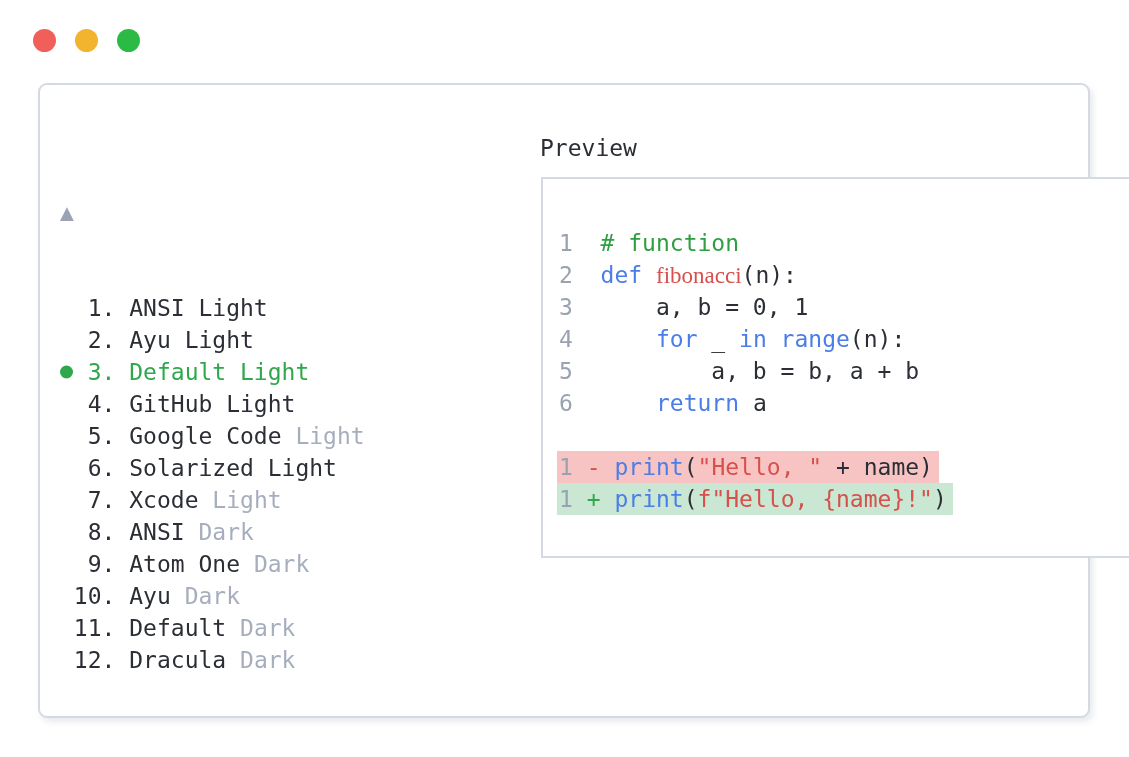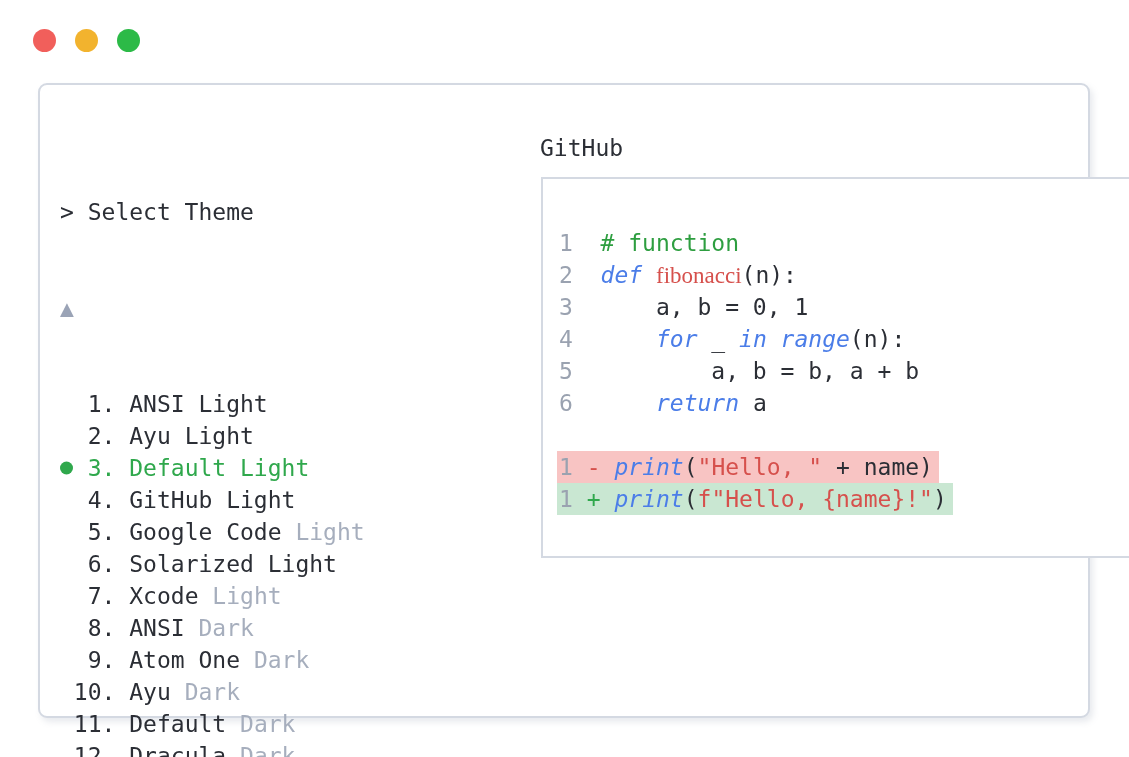--- a/index.html
+++ b/index.html
@@ -47,48 +47,47 @@
   .preview-box{position:absolute;left:501px;top:92px;width:595px;height:381px;
                border:2px solid var(--panel-border);box-sizing:border-box;background:#fff;}
   .code{position:absolute;left:16px;top:48px;font-size:23px;line-height:32px;
         white-space:pre;color:var(--text-dark);}
   .cline{height:32px;}
   .lwrap{display:inline-block;}
   .bg-removed{background:var(--diff-removed-bg);padding:0 6px 0 2px;margin-left:-2px;}
   .bg-added{background:var(--diff-added-bg);padding:0 6px 0 2px;margin-left:-2px;}
   .ln{color:var(--line-number-gray);}
   .tk-com{color:var(--comment-green);}
-  .tk-kw{color:var(--keyword-blue);font-style:italic;}
+  .tk-kw{color:var(--keyword-blue);}
   .tk-fn{color:var(--string-red);font-family:Liberation Serif, serif;}
   .tk-str{color:var(--string-red);}
   .tk-removed-sign{color:var(--string-red);}
   .tk-added-sign{color:var(--accent-green);}
 </style>
 </head>
 <body>
 
 <div class="stage">
 
   <div class="traffic">
     <span class="tl red"></span>
     <span class="tl yellow"></span>
     <span class="tl green"></span>
   </div>
 
   <div class="panel">
 
     <div class="leftcol">
-      <div class="line prompt">&gt; Select Theme</div>
       <div class="line arrow-up">▲</div>
       <div id="theme-items"><div class="line item"><span class="num">  1. </span><span class="main">ANSI Light</span></div><div class="line item"><span class="num">  2. </span><span class="main">Ayu Light</span></div><div class="line item selected"><span class="bullet"></span><span class="num">  3. </span><span class="main">Default Light</span></div><div class="line item"><span class="num">  4. </span><span class="main">GitHub Light</span></div><div class="line item"><span class="num">  5. </span><span class="main">Google Code</span><span class="dim"> Light</span></div><div class="line item"><span class="num">  6. </span><span class="main">Solarized Light</span></div><div class="line item"><span class="num">  7. </span><span class="main">Xcode</span><span class="dim"> Light</span></div><div class="line item"><span class="num">  8. </span><span class="main">ANSI</span><span class="dim"> Dark</span></div><div class="line item"><span class="num">  9. </span><span class="main">Atom One</span><span class="dim"> Dark</span></div><div class="line item"><span class="num"> 10. </span><span class="main">Ayu</span><span class="dim"> Dark</span></div><div class="line item"><span class="num"> 11. </span><span class="main">Default</span><span class="dim"> Dark</span></div><div class="line item"><span class="num"> 12. </span><span class="main">Dracula</span><span class="dim"> Dark</span></div></div>
       
       
       
     </div>
 
-    <div class="preview-label">GitHub</div>
+    <div class="preview-label">Preview</div>
 
     <div class="preview-box">
       <div class="code" id="code-root"><div class="cline"><span class="lwrap"><span class="ln">1</span><span>  </span><span class="tk-com"># function</span></span></div><div class="cline"><span class="lwrap"><span class="ln">2</span><span>  </span><span class="tk-kw">def</span><span> </span><span class="tk-fn">fibonacci</span><span>(n):</span></span></div><div class="cline"><span class="lwrap"><span class="ln">3</span><span>      a, b = 0, 1</span></span></div><div class="cline"><span class="lwrap"><span class="ln">4</span><span>      </span><span class="tk-kw">for</span><span> _ </span><span class="tk-kw">in</span><span> </span><span class="tk-kw">range</span><span>(n):</span></span></div><div class="cline"><span class="lwrap"><span class="ln">5</span><span>          a, b = b, a + b</span></span></div><div class="cline"><span class="lwrap"><span class="ln">6</span><span>      </span><span class="tk-kw">return</span><span> a</span></span></div><div class="cline"><span class="lwrap"><span class="ln"></span></span></div><div class="cline"><span class="lwrap bg-removed"><span class="ln">1</span><span> </span><span class="tk-removed-sign">-</span><span> </span><span class="tk-kw">print</span><span>(</span><span class="tk-str">"Hello, "</span><span> + name)</span></span></div><div class="cline"><span class="lwrap bg-added"><span class="ln">1</span><span> </span><span class="tk-added-sign">+</span><span> </span><span class="tk-kw">print</span><span>(</span><span class="tk-str">f"Hello, {name}!"</span><span>)</span></span></div></div>
     </div>
 
   </div>
 </div>
 
 </body></html>

